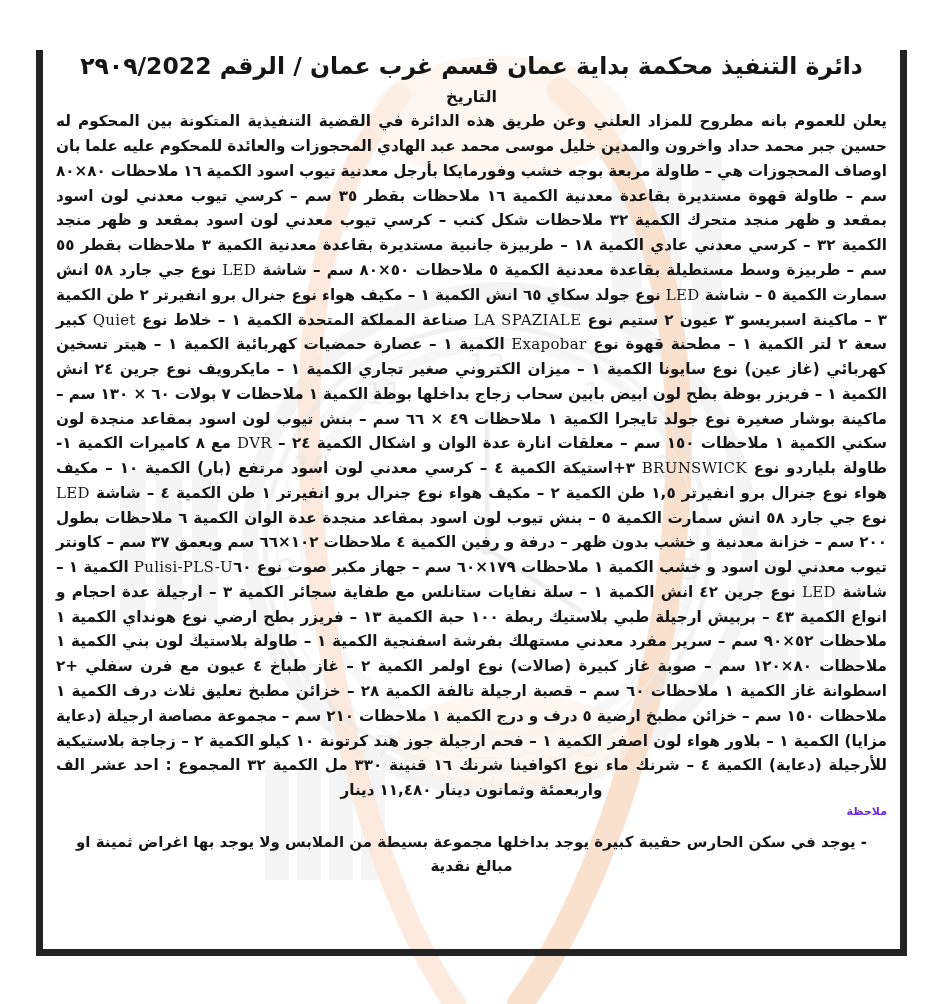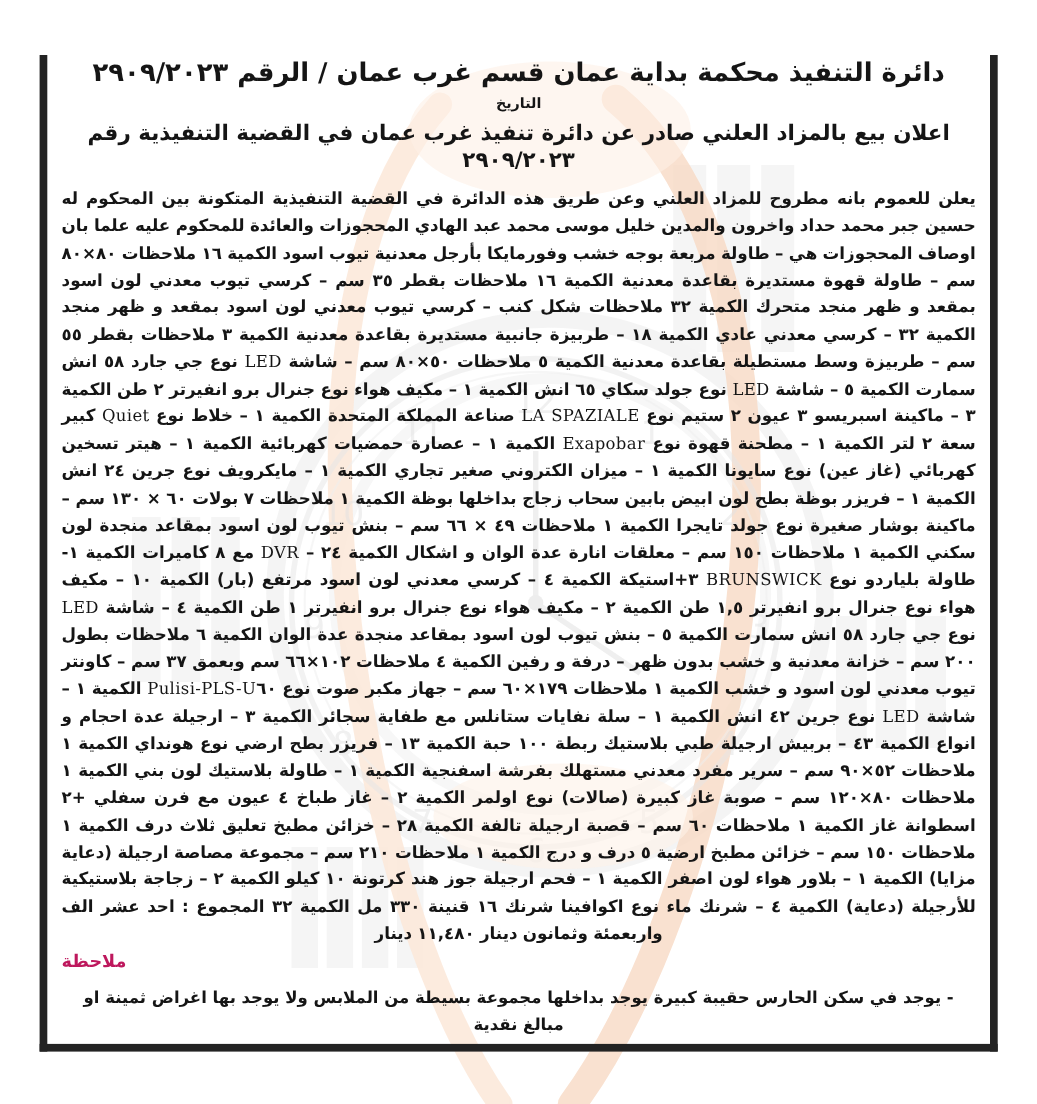--- a/index.html
+++ b/index.html
@@ -50,21 +50,21 @@
     font-size:23.5px;
     font-weight:bold;
     line-height:1.25;
     letter-spacing:0;
     margin:0 0 4px 0;
     color:#151515;
   }
 
   .doc-date{
     text-align:center;
-    font-size:13px;
+    font-size:16px;
     font-weight:bold;
     line-height:1.25;
     margin:6px 0 2px 0;
     color:#151515;
   }
   .doc-date .date-label{display:block;}
   .doc-date .date-value{display:block;margin-top:-2px;}
 
   .doc-subtitle{
     text-align:center;
@@ -86,25 +86,25 @@
     word-spacing:-0.5px;
   }
   .body-text .lat{
     font-family:"DejaVu Serif","Liberation Serif",serif;
     font-weight:normal;
     font-size:15px;
     letter-spacing:0.3px;
   }
 
   .note-heading{
-    text-align:left;
-    font-size:16px;
+    text-align:right;
+    font-size:11px;
     font-weight:bold;
     margin:2px 0 12px 0;
-    color:#be185d;
+    color:#6d28d9;
   }
 
   .note-line{
     text-align:center;
     font-size:15px;
     font-weight:bold;
     line-height:1.62;
     margin:0;
     color:#151515;
   }
@@ -167,27 +167,26 @@
       <ellipse cx="500" cy="118" rx="128" ry="62" fill="#fdf0e6"></ellipse>
       <ellipse cx="512" cy="742" rx="118" ry="48" fill="#fdf1e8"></ellipse>
     </g>
   </svg>
 </div>
 
 <div id="page-frame"></div>
 
 <div id="content">
 
-  <h1 class="doc-header">دائرة التنفيذ محكمة بداية عمان قسم غرب عمان / الرقم ٢٩٠٩/٢٠٢٣</h1>
+  <h1 class="doc-header">دائرة التنفيذ محكمة بداية عمان قسم غرب عمان / الرقم ٢٩٠٩/2022</h1>
 
   <div class="doc-date">
     <span class="date-label">التاريخ</span>
   </div>
 
-  <h2 class="doc-subtitle">اعلان بيع بالمزاد العلني صادر عن دائرة تنفيذ غرب عمان في القضية التنفيذية رقم ٢٩٠٩/٢٠٢٣</h2>
 
   <p class="body-text">يعلن للعموم بانه مطروح للمزاد العلني وعن طريق هذه الدائرة في القضية التنفيذية المتكونة بين المحكوم له حسين جبر محمد حداد واخرون والمدين خليل موسى محمد عبد الهادي المحجوزات والعائدة للمحكوم عليه علما بان اوصاف المحجوزات هي – طاولة مربعة بوجه خشب وفورمايكا بأرجل معدنية تيوب اسود الكمية ١٦ ملاحظات ٨٠×٨٠ سم – طاولة قهوة مستديرة بقاعدة معدنية الكمية ١٦ ملاحظات بقطر ٣٥ سم – كرسي تيوب معدني لون اسود بمقعد و ظهر منجد متحرك الكمية ٣٢ ملاحظات شكل كنب – كرسي تيوب معدني لون اسود بمقعد و ظهر منجد الكمية ٣٢ – كرسي معدني عادي الكمية ١٨ – طربيزة جانبية مستديرة بقاعدة معدنية الكمية ٣ ملاحظات بقطر ٥٥ سم – طربيزة وسط مستطيلة بقاعدة معدنية الكمية ٥ ملاحظات ٥٠×٨٠ سم – شاشة <span class="lat">LED</span> نوع جي جارد ٥٨ انش سمارت الكمية ٥ – شاشة <span class="lat">LED</span> نوع جولد سكاي ٦٥ انش الكمية ١ – مكيف هواء نوع جنرال برو انفيرتر ٢ طن الكمية ٣ – ماكينة اسبريسو ٣ عيون ٢ ستيم نوع <span class="lat">LA SPAZIALE</span> صناعة المملكة المتحدة الكمية ١ – خلاط نوع <span class="lat">Quiet</span> كبير سعة ٢ لتر الكمية ١ – مطحنة قهوة نوع <span class="lat">Exapobar</span> الكمية ١ – عصارة حمضيات كهربائية الكمية ١ – هيتر تسخين كهربائي (غاز عين) نوع سايونا الكمية ١ – ميزان الكتروني صغير تجاري الكمية ١ – مايكرويف نوع جرين ٢٤ انش الكمية ١ – فريزر بوظة بطح لون ابيض بابين سحاب زجاج بداخلها بوظة الكمية ١ ملاحظات ٧ بولات ٦٠ × ١٣٠ سم – ماكينة بوشار صغيرة نوع جولد تايجرا الكمية ١ ملاحظات ٤٩ × ٦٦ سم – بنش تيوب لون اسود بمقاعد منجدة لون سكني الكمية ١ ملاحظات ١٥٠ سم – معلقات انارة عدة الوان و اشكال الكمية ٢٤ – <span class="lat">DVR</span> مع ٨ كاميرات الكمية ١- طاولة بلياردو نوع <span class="lat">BRUNSWICK</span> ٣+استيكة الكمية ٤ – كرسي معدني لون اسود مرتفع (بار) الكمية ١٠ – مكيف هواء نوع جنرال برو انفيرتر ١,٥ طن الكمية ٢ – مكيف هواء نوع جنرال برو انفيرتر ١ طن الكمية ٤ – شاشة <span class="lat">LED</span> نوع جي جارد ٥٨ انش سمارت الكمية ٥ – بنش تيوب لون اسود بمقاعد منجدة عدة الوان الكمية ٦ ملاحظات بطول ٢٠٠ سم – خزانة معدنية و خشب بدون ظهر – درفة و رفين الكمية ٤ ملاحظات ١٠٢×٦٦ سم وبعمق ٣٧ سم – كاونتر تيوب معدني لون اسود و خشب الكمية ١ ملاحظات ١٧٩×٦٠ سم – جهاز مكبر صوت نوع <span class="lat">Pulisi-PLS-U</span>٦٠ الكمية ١ – شاشة <span class="lat">LED</span> نوع جرين ٤٢ انش الكمية ١ – سلة نفايات ستانلس مع طفاية سجائر الكمية ٣ – ارجيلة عدة احجام و انواع الكمية ٤٣ – بربيش ارجيلة طبي بلاستيك ربطة ١٠٠ حبة الكمية ١٣ – فريزر بطح ارضي نوع هونداي الكمية ١ ملاحظات ٥٢×٩٠ سم – سرير مفرد معدني مستهلك بفرشة اسفنجية الكمية ١ – طاولة بلاستيك لون بني الكمية ١ ملاحظات ٨٠×١٢٠ سم – صوبة غاز كبيرة (صالات) نوع اولمر الكمية ٢ – غاز طباخ ٤ عيون مع فرن سفلي +٢ اسطوانة غاز الكمية ١ ملاحظات ٦٠ سم – قصبة ارجيلة تالفة الكمية ٢٨ – خزائن مطبخ تعليق ثلاث درف الكمية ١ ملاحظات ١٥٠ سم – خزائن مطبخ ارضية ٥ درف و درج الكمية ١ ملاحظات ٢١٠ سم – مجموعة مصاصة ارجيلة (دعاية مزايا) الكمية ١ – بلاور هواء لون اصفر الكمية ١ – فحم ارجيلة جوز هند كرتونة ١٠ كيلو الكمية ٢ – زجاجة بلاستيكية للأرجيلة (دعاية) الكمية ٤ – شرنك ماء نوع اكوافينا شرنك ١٦ قنينة ٣٣٠ مل الكمية ٣٢ المجموع : احد عشر الف واربعمئة وثمانون دينار ١١,٤٨٠ دينار</p>
 
   <div class="note-heading">ملاحظة</div>
 
   <p class="note-line">- يوجد في سكن الحارس حقيبة كبيرة يوجد بداخلها مجموعة بسيطة من الملابس ولا يوجد بها اغراض ثمينة او مبالغ نقدية</p>
 
 </div>
 
 </body></html>

